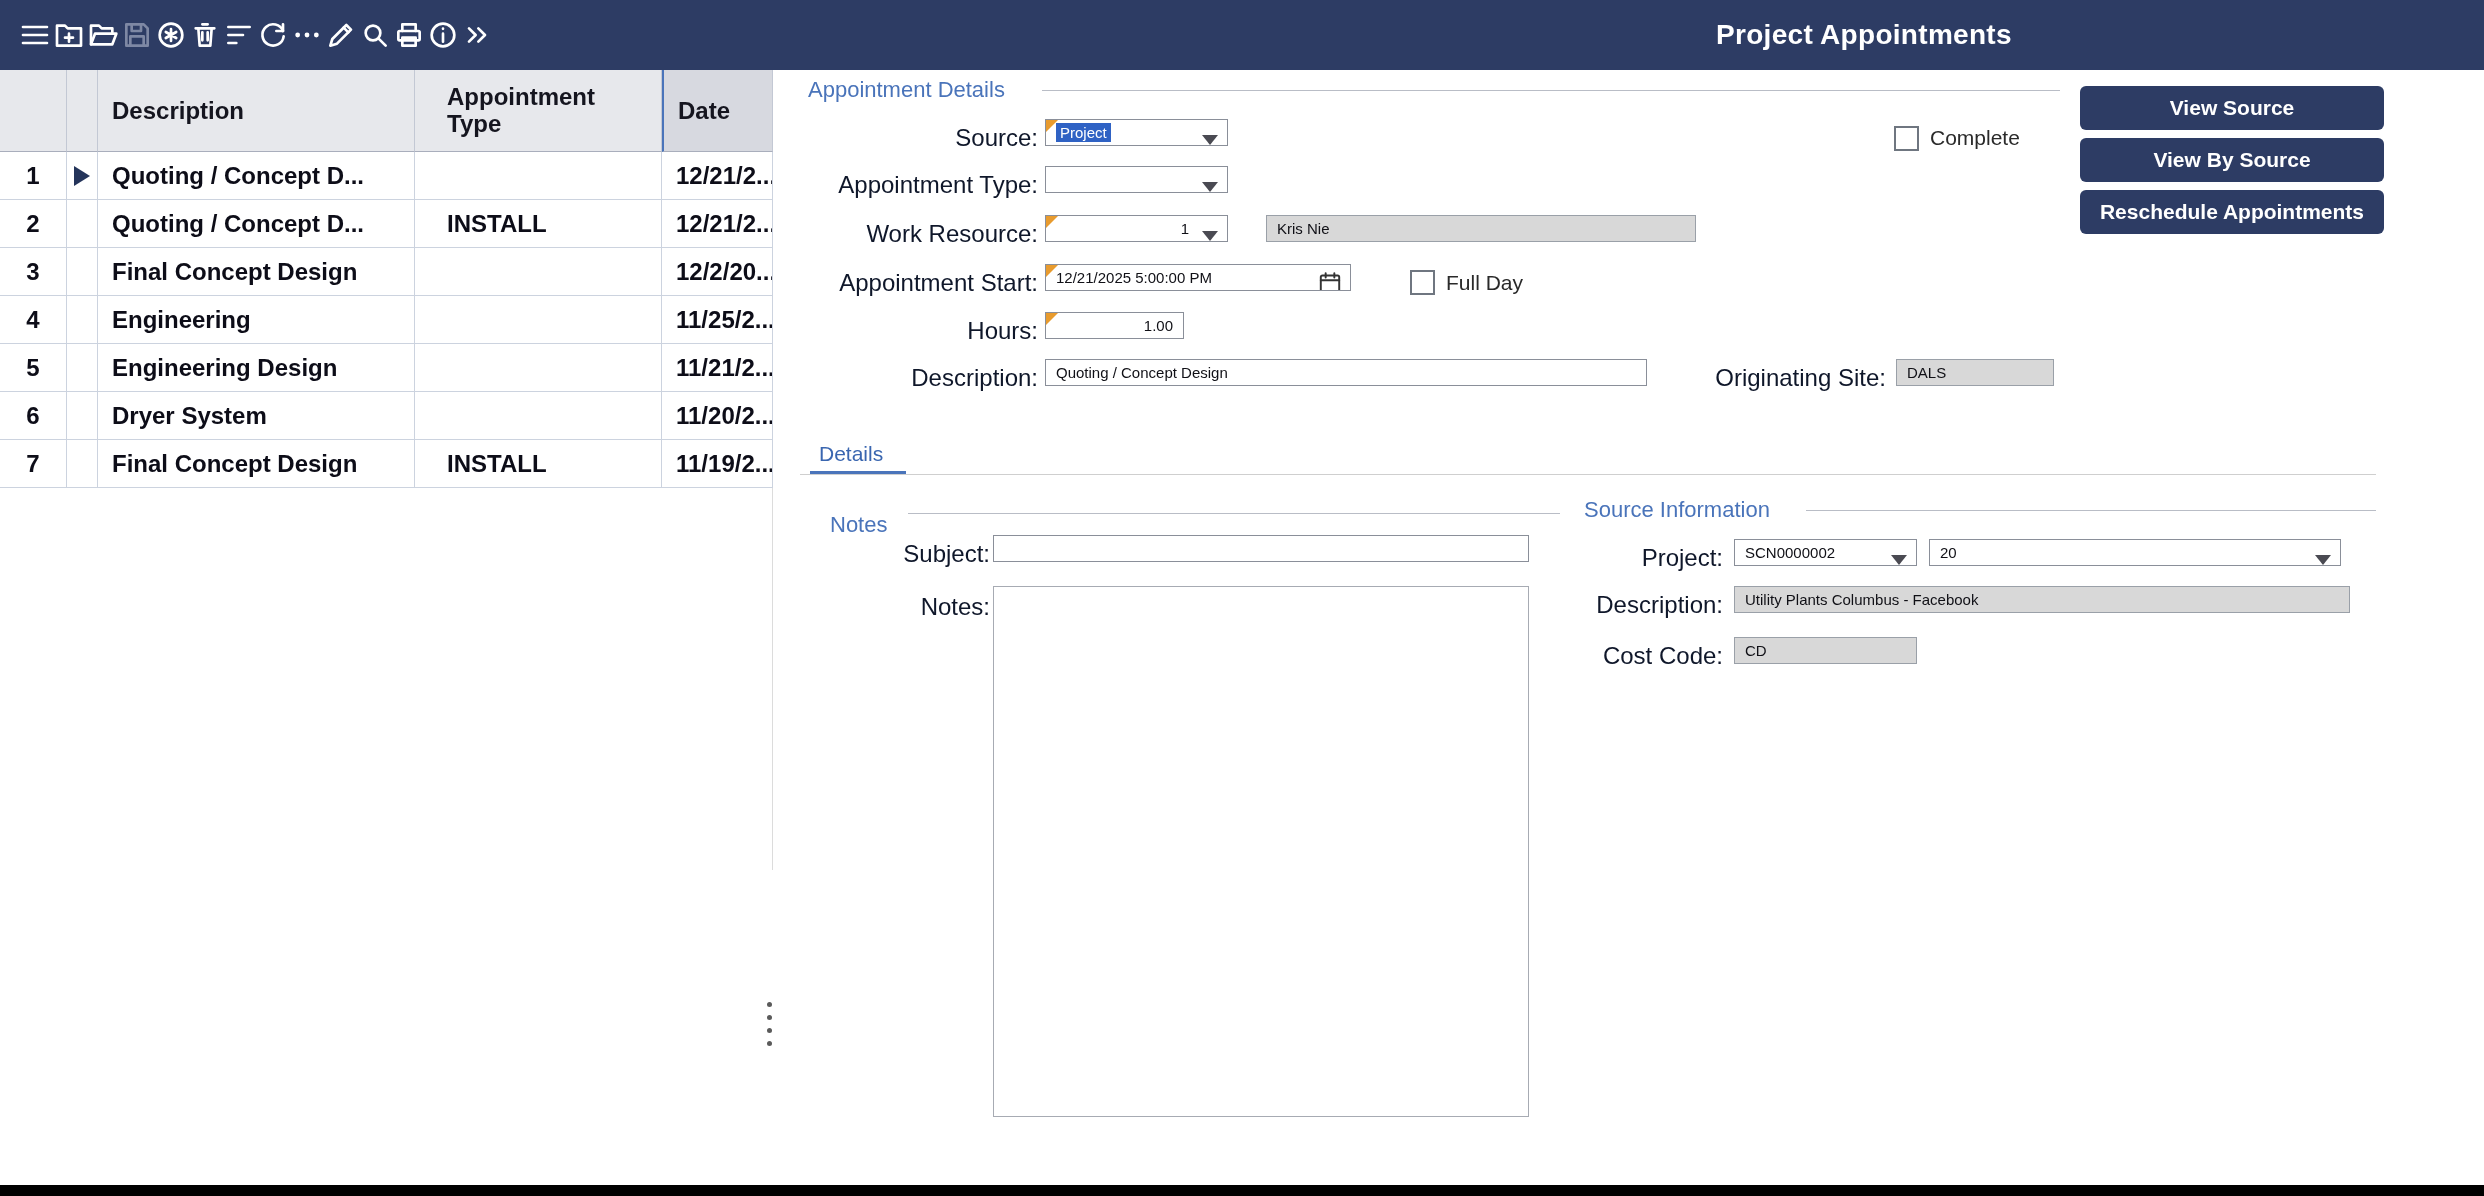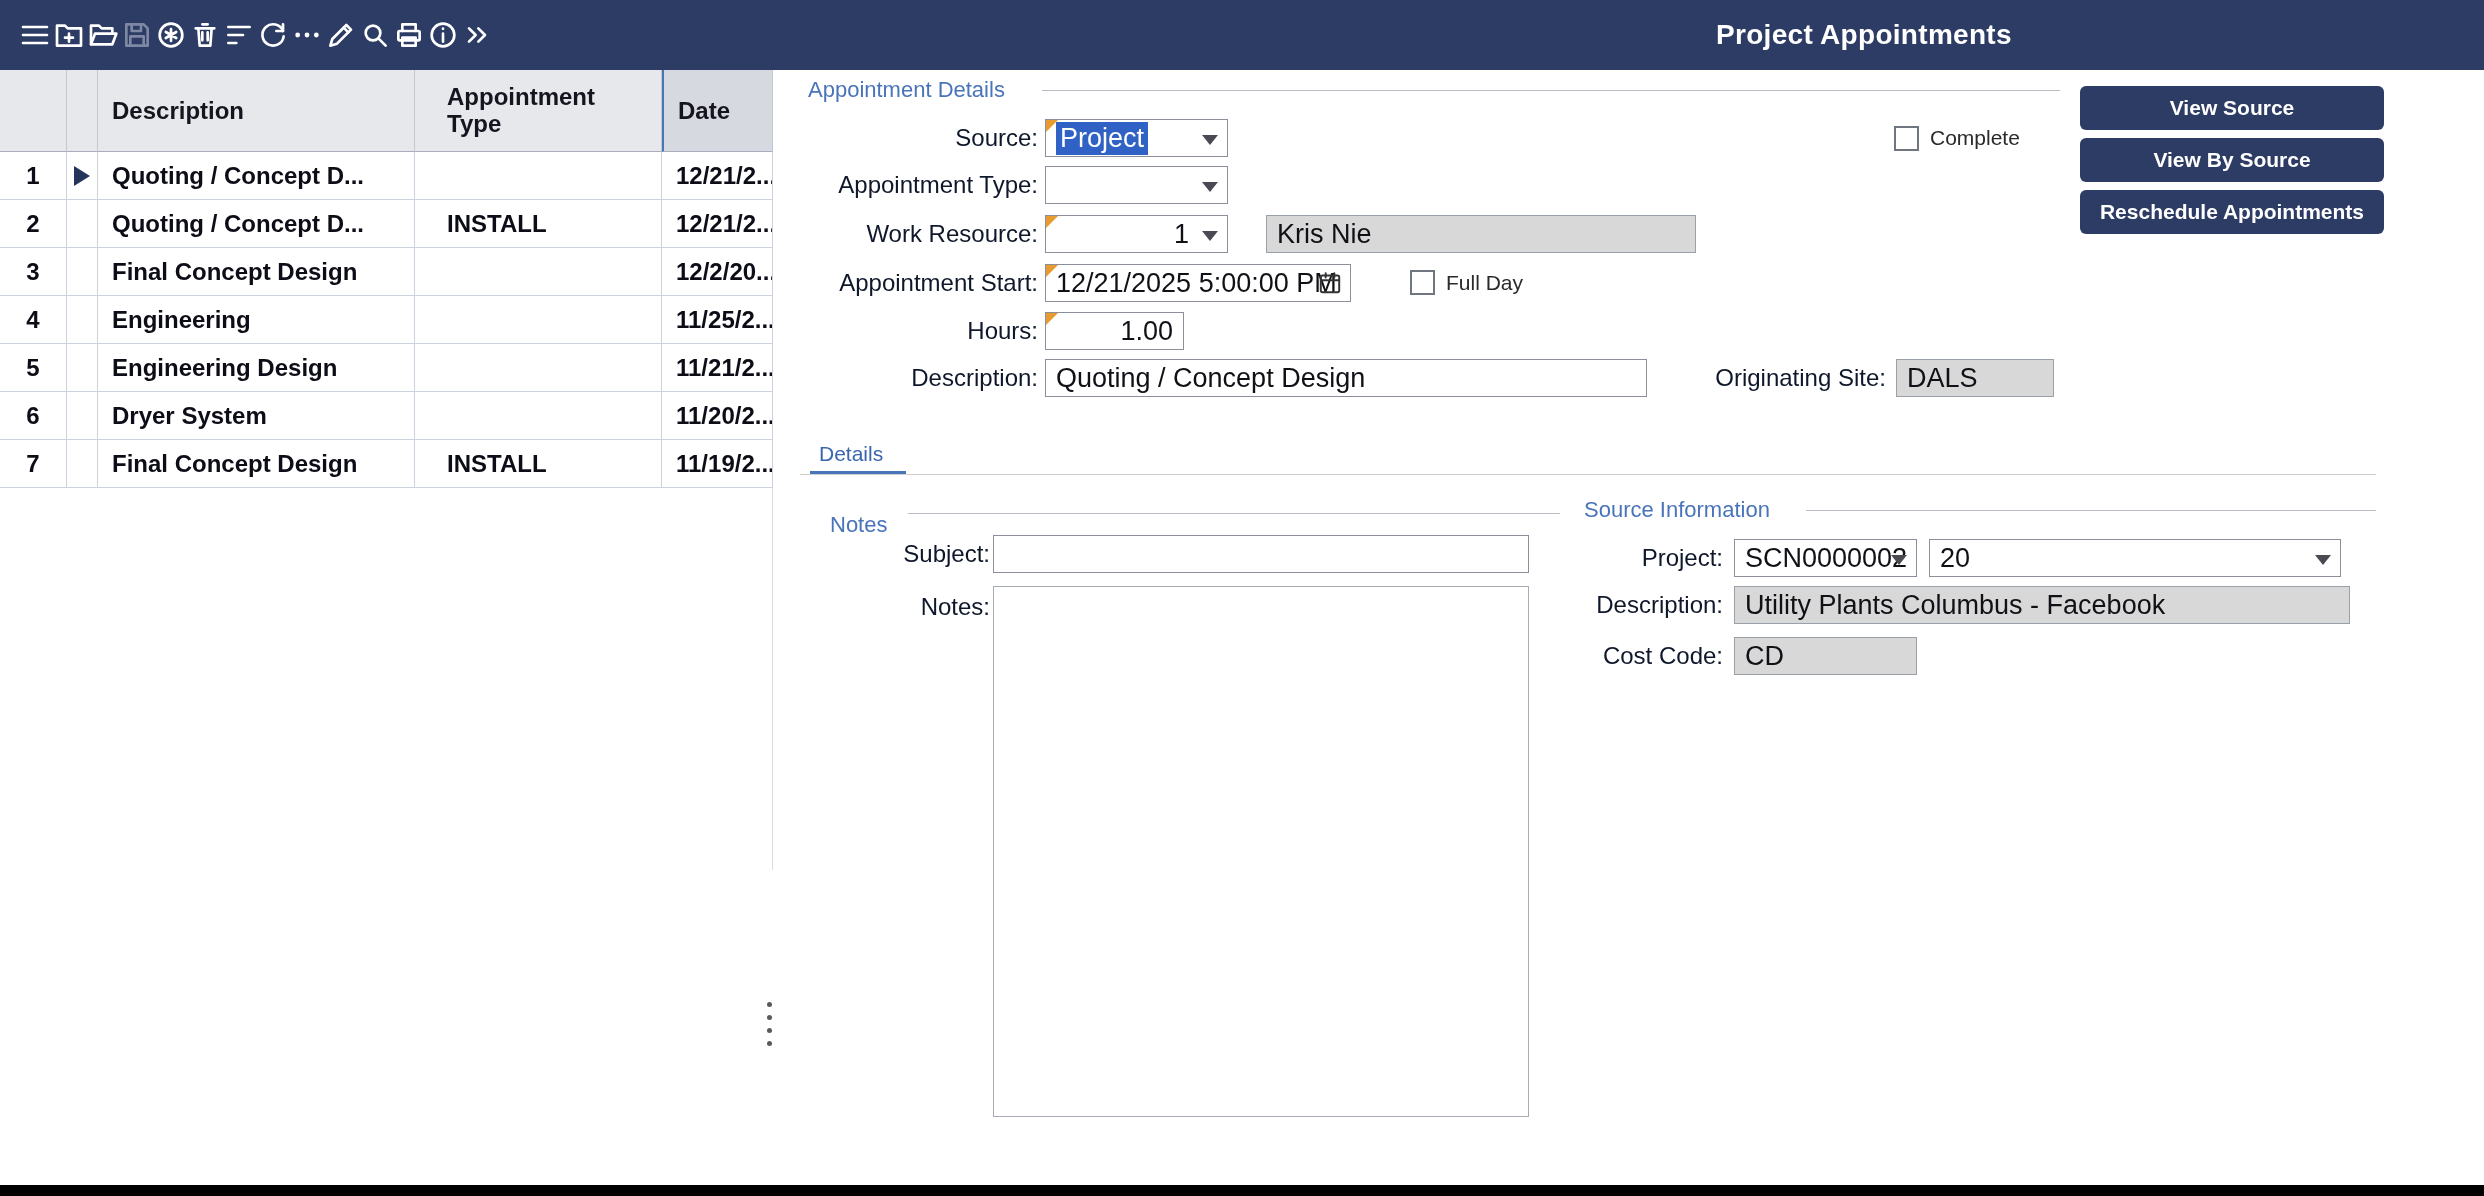--- a/index.html
+++ b/index.html
@@ -50,22 +50,22 @@
     border-left:16px solid #24345a; border-top:10px solid transparent; border-bottom:10px solid transparent;
   }
   
   .splitter { position:absolute; left:767px; top:1002px; display:flex; flex-direction:column; gap:8px; cursor:col-resize; }
   .splitter i { width:5px; height:5px; border-radius:50%; background:#5a5a5a; }
   
   .legend { position:absolute; font-size:22px; color:#4a74ba; white-space:nowrap; }
   .gline { position:absolute; height:1px; background:#b9bdc6; }
   .flabel { position:absolute; width:300px; height:38px; line-height:38px; text-align:right; font-size:24px; color:#0f172a; white-space:nowrap; }
   .field {
-    position:absolute; height:38px; background:#fff; border:1px solid #8a8f99;
-    font-size:27px; color:#101016; display:flex; align-items:center;
+    position:absolute; height:27px; background:#fff; border:1px solid #8a8f99;
+    font-size:15px; color:#101016; display:flex; align-items:center;
     padding:0 10px; white-space:nowrap; overflow:hidden; cursor:text;
   }
   .field.readonly { background:#d8d8d8; border-color:#9aa0a8; cursor:default; }
   .combo { padding-right:38px; cursor:pointer; }
   .combo::after {
     content:""; position:absolute; right:9px; top:15px;
     border-left:8px solid transparent; border-right:8px solid transparent; border-top:10px solid #4a4a52;
   }
   .dirty::before {
     content:""; position:absolute; left:0; top:0;

